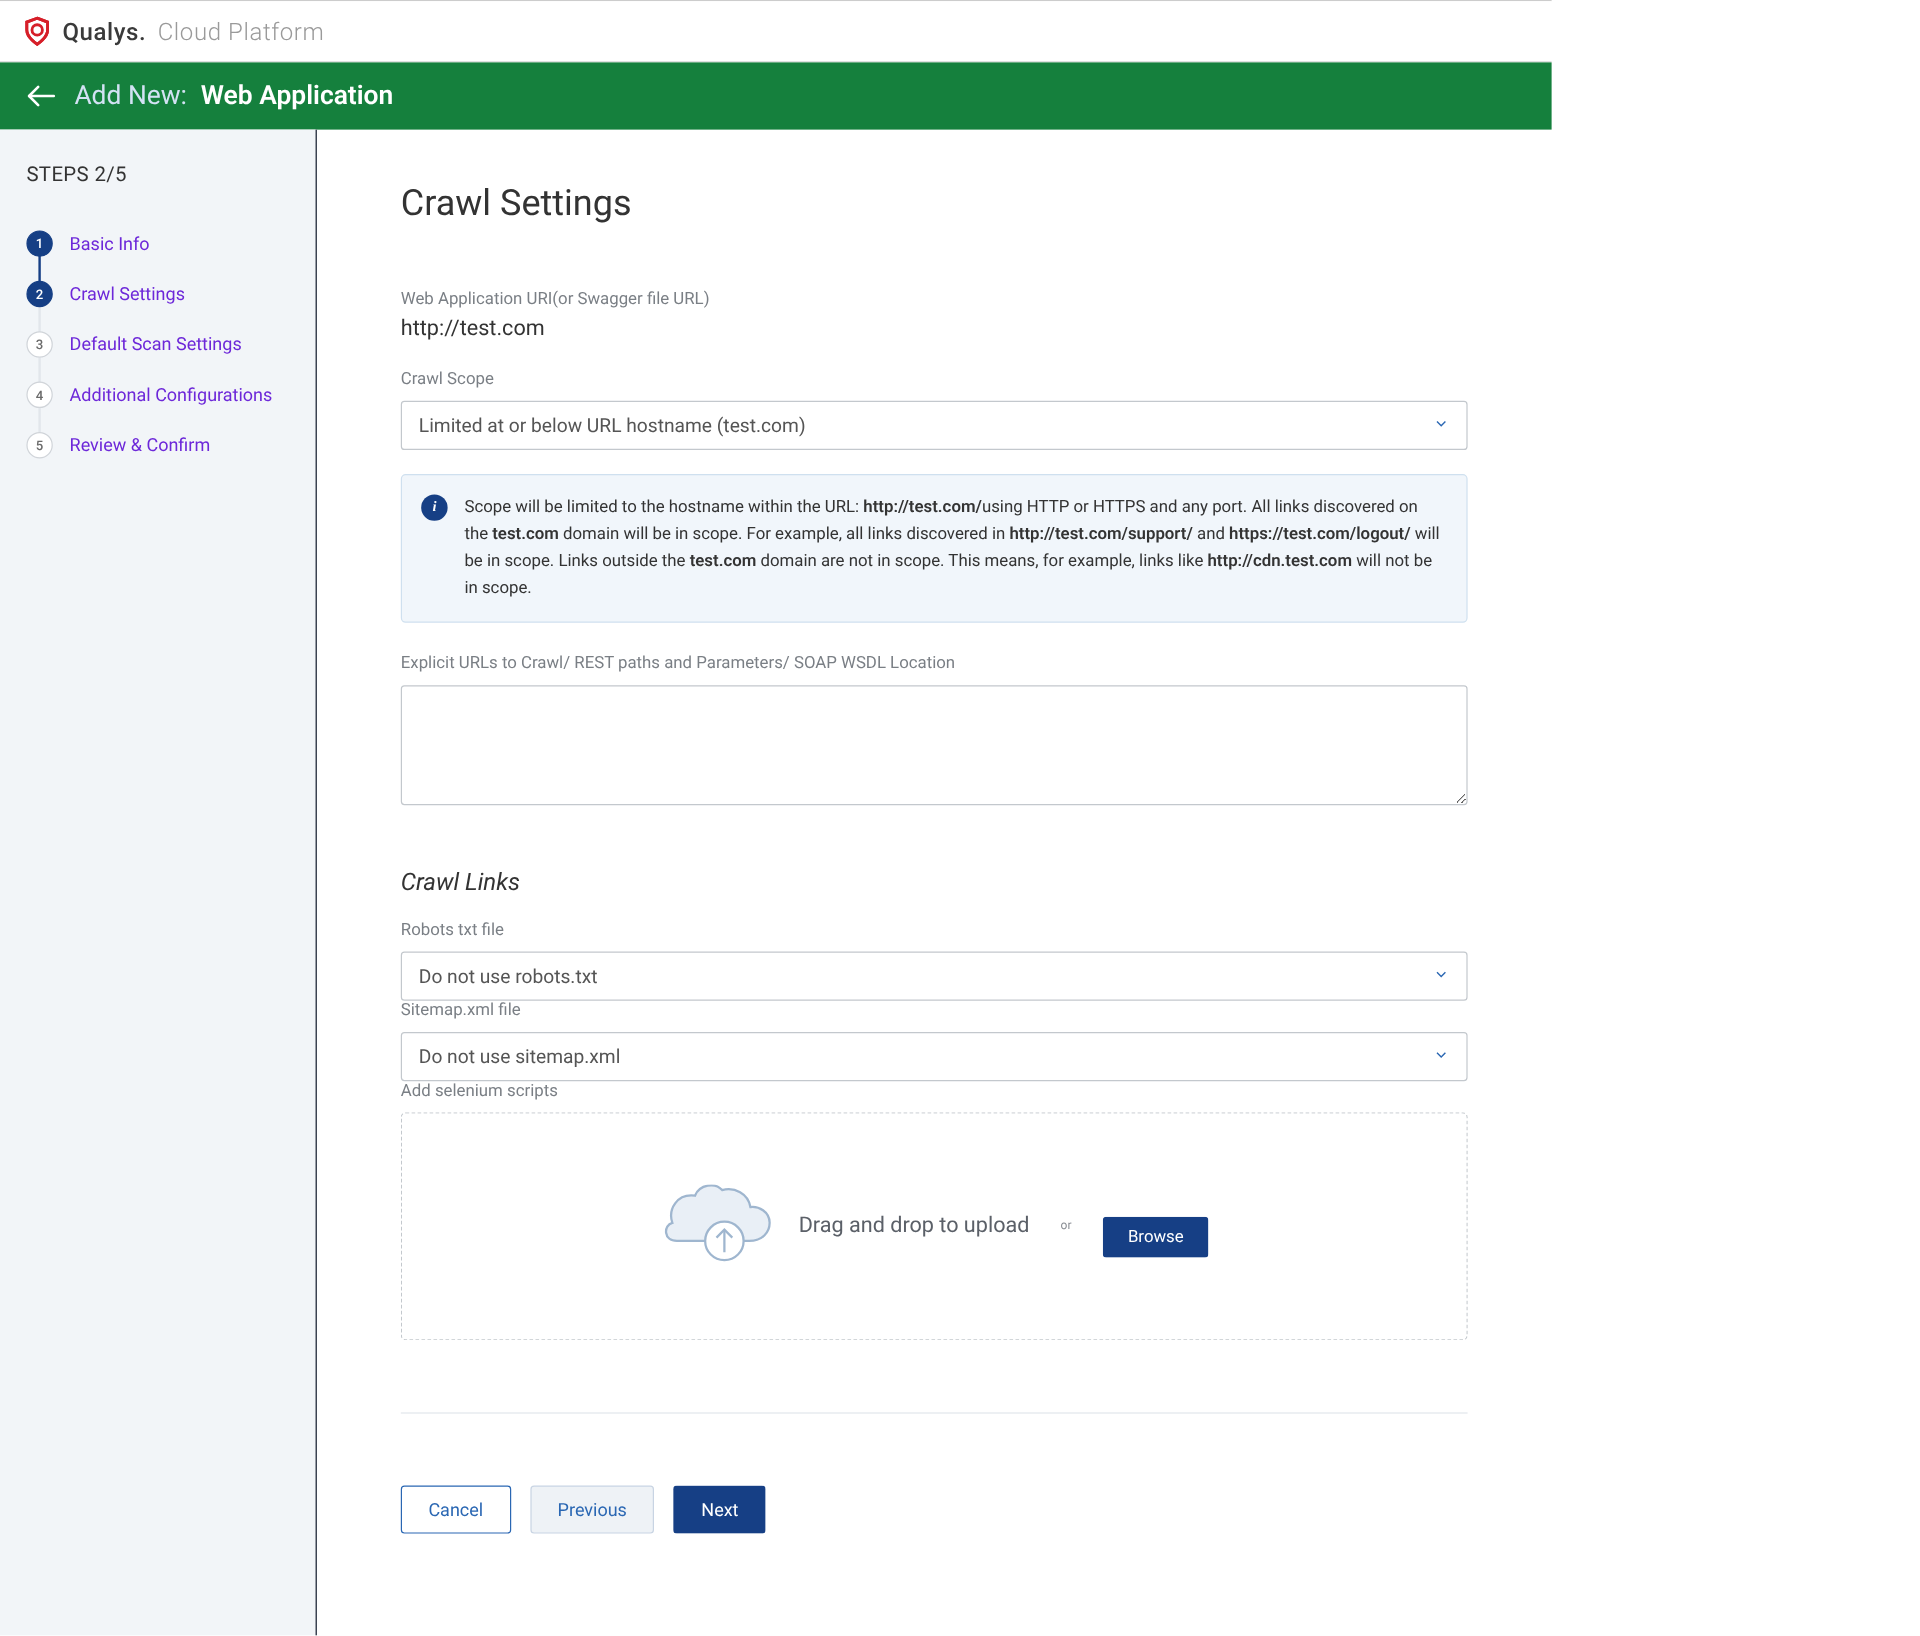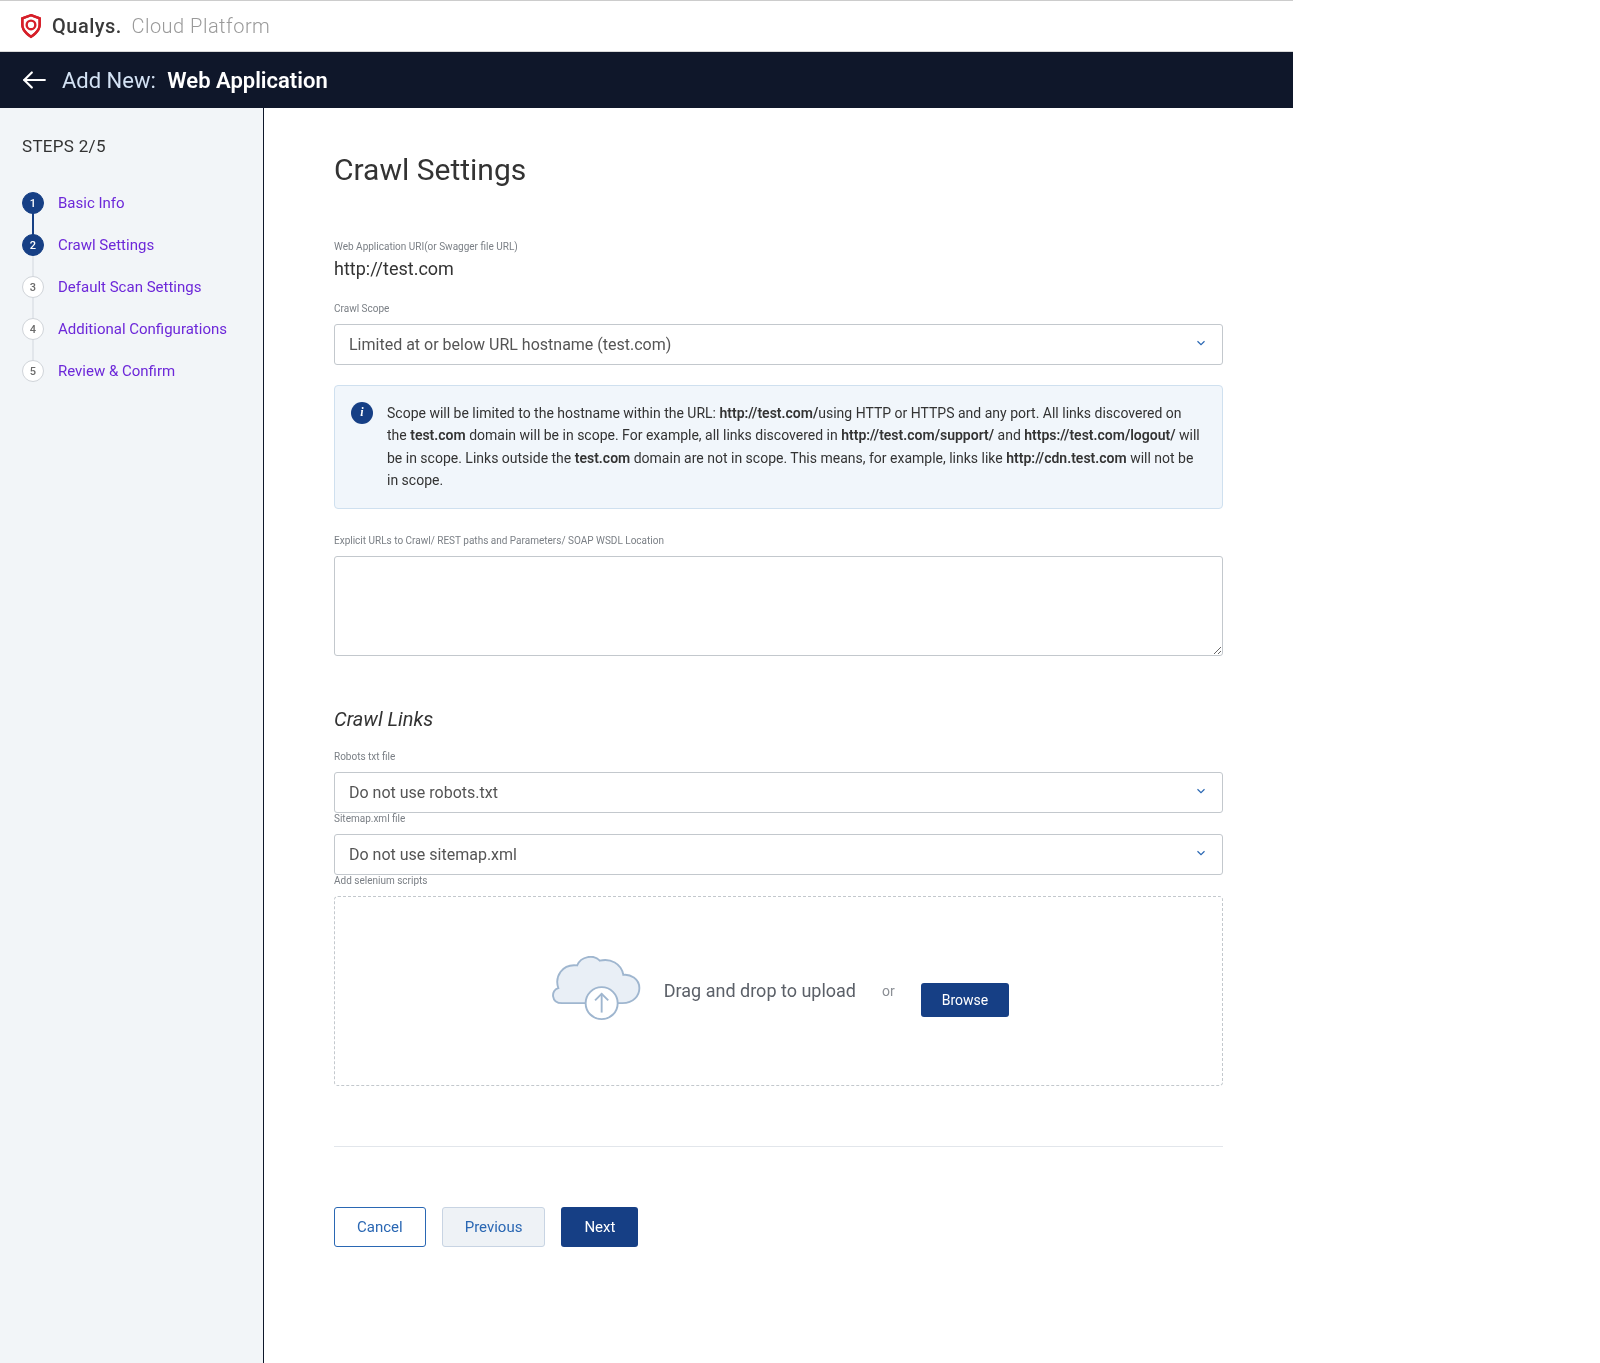--- a/index.html
+++ b/index.html
@@ -27,21 +27,21 @@
   .brand-logo .shield {
     width:26px; height:26px;
     color:#d61f29;
   }
   .brand-text { font-size:20px; color:#3a3a3a; letter-spacing:.5px;}
   .brand-text .primary { font-weight:500; }
   .brand-text .secondary { color:#9a9a9a; font-weight:300; margin-left:4px;}
   
   .page-header {
     height: 56px;
-    background: #0f172a;
+    background: #15803d;
     color: #fff;
     display: flex; align-items:center;
     padding: 0 20px;
     gap: 14px;
   }
   .page-header .back-arrow {
     width:28px; height:28px; cursor:pointer;
     display:flex; align-items:center; justify-content:center;
   }
   .page-header .back-arrow svg { width:26px; height:26px; stroke:#fff; }
@@ -81,21 +81,21 @@
     width:2px; background:#e2e6eb;
   }
   .step-item.done:not(:last-child)::after{ background:#163f85;}
   
   .main {
     flex:1;
     padding: 44px 70px 40px 70px;
     overflow:auto;
   }
   .main h1.page-title { font-size:30px; font-weight:400; color:#333; margin-bottom:54px;}
-  .field-label { font-size:10px; color:#7a7f85; margin-bottom:6px;}
+  .field-label { font-size:14px; color:#7a7f85; margin-bottom:6px;}
   .static-value { font-size:18px; color:#333; margin-bottom:24px;}
   .select {
     width:100%;
     border:1px solid #c3c8cd;
     border-radius:3px;
     padding:10px 14px;
     font-size:16px;
     color:#555;
     display:flex; align-items:center; justify-content:space-between;
     background:#fff;
@@ -136,21 +136,21 @@
     border:1px dashed #c3c8cd;
     border-radius:4px;
     min-height:190px;
     display:flex; align-items:center; justify-content:center;
     gap:20px;
     padding:20px;
     margin-top:6px;
   }
   .upload-box .cloud svg{width:96px;height:66px;}
   .upload-text { font-size:18px; color:#5b6068;}
-  .upload-or { font-size:14px; color:#8b8f95; margin:0 6px;}
+  .upload-or { font-size:10px; color:#8b8f95; margin:0 6px;}
   .btn {
     display:inline-flex; align-items:center; justify-content:center;
     padding:10px 22px;
     font-size:15px;
     border-radius:3px;
     cursor:pointer;
     border:1px solid transparent;
     user-select:none;
     margin-top:18px;
   }

